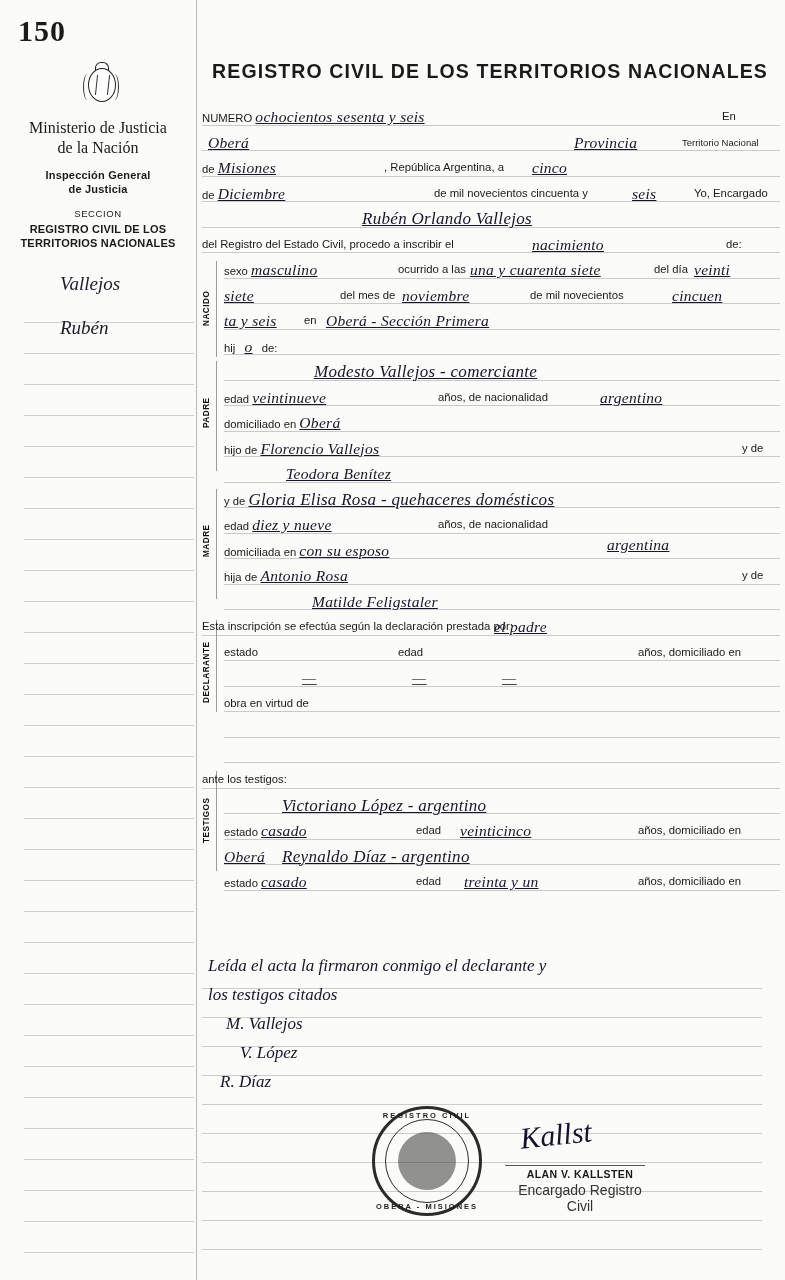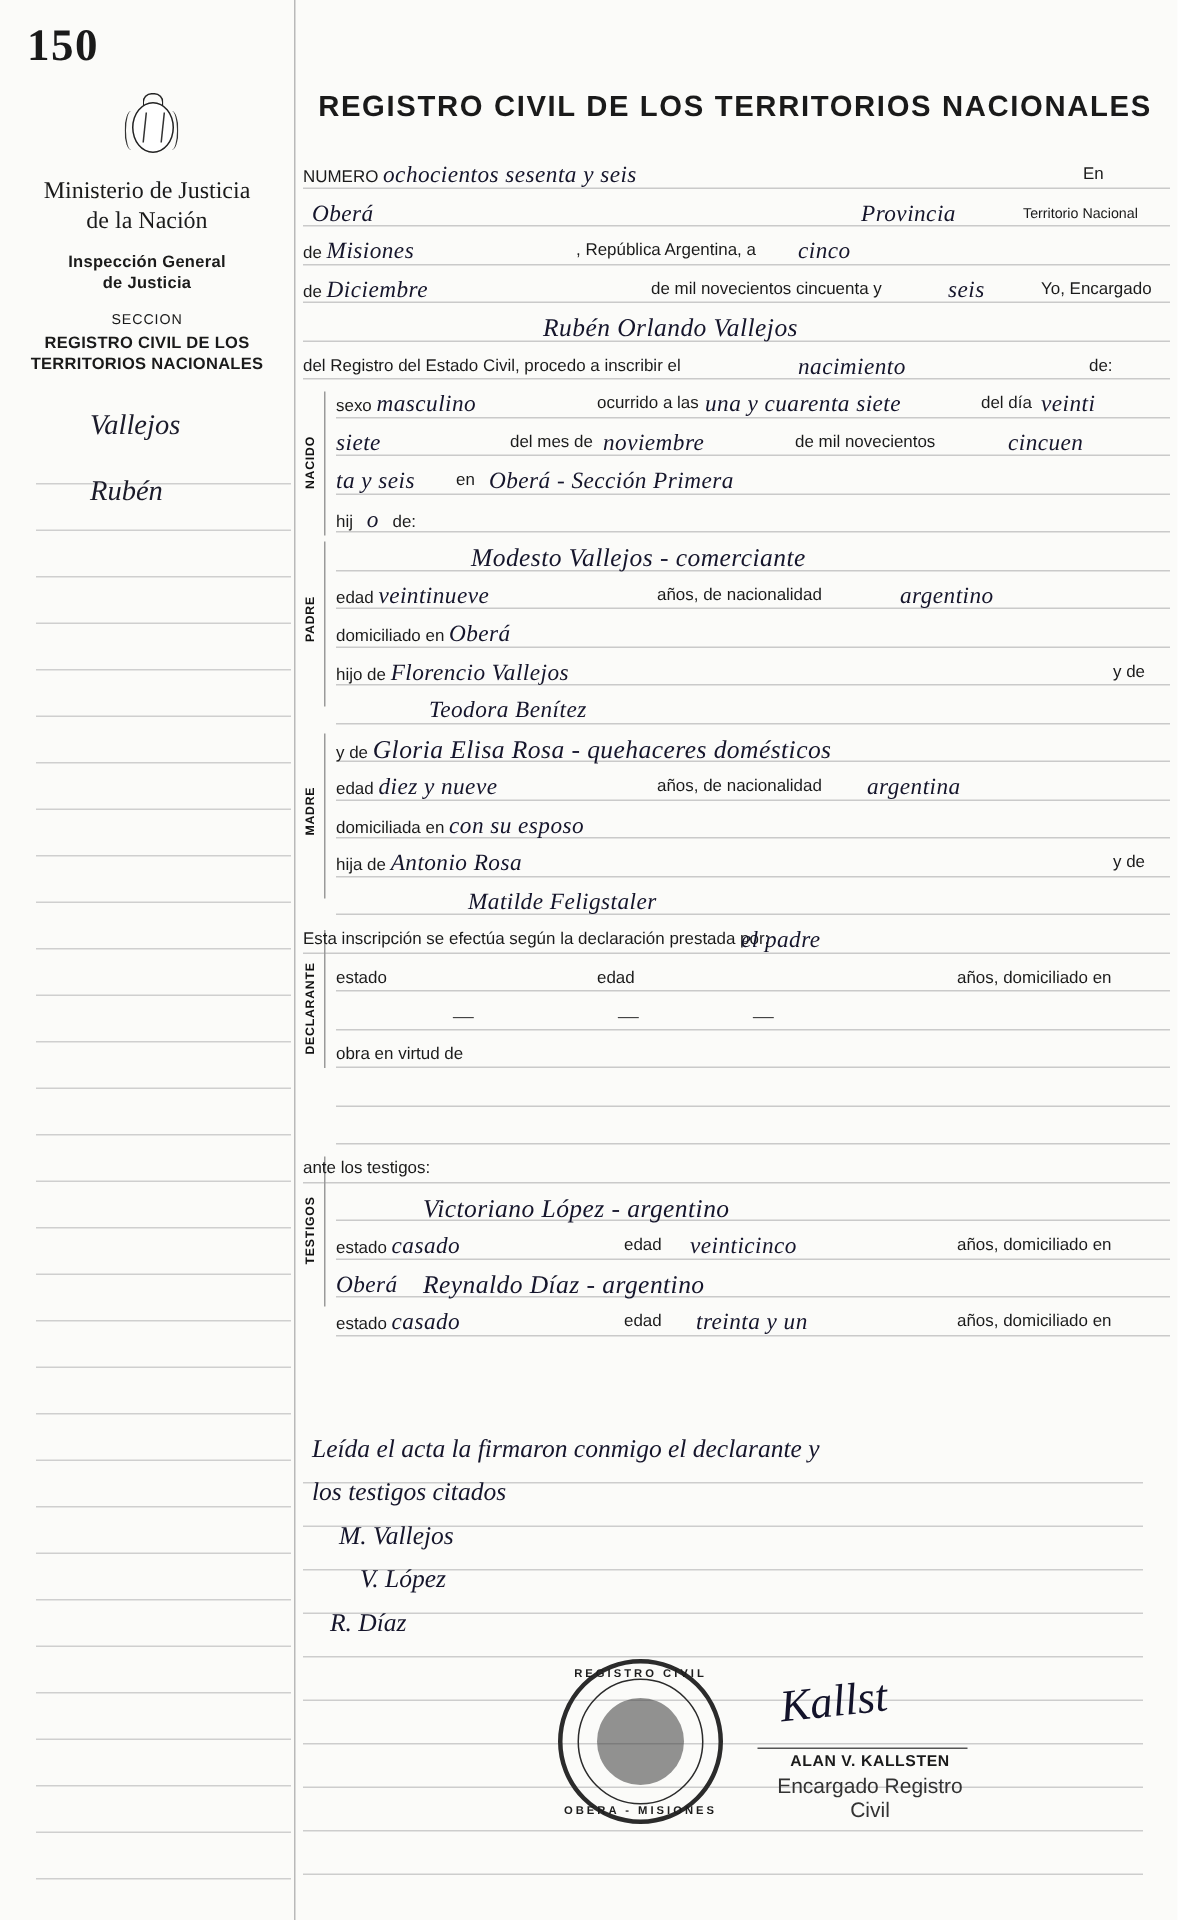--- a/index.html
+++ b/index.html
@@ -35,21 +35,21 @@
   .vline{position:absolute;left:196px;top:0;width:1px;height:1280px;background:#b9b9b9;}
 
   
   .main{position:absolute;left:196px;top:0;width:589px;height:1280px;}
   .title{position:absolute;left:4px;top:60px;width:580px;text-align:center;font-family:"Liberation Sans",sans-serif;font-size:19.5px;font-weight:700;letter-spacing:1.1px;}
 
   .form{position:absolute;left:6px;top:104px;width:578px;font-size:11.3px;}
   .row{position:relative;height:25.5px;line-height:25.5px;white-space:nowrap;}
   .row .base{position:absolute;left:0;right:0;bottom:4px;border-bottom:1px solid #cacaca;}
   .lbl{position:relative;z-index:2;background:transparent;}
-  .hw{position:relative;z-index:3;font-family:"Liberation Serif",serif;font-style:italic;font-size:15.5px;color:#15152b;letter-spacing:.3px;}
+  .hw{position:relative;z-index:3;font-family:"Liberation Serif",serif;font-style:italic;font-size:15.5px;color:#15152b;letter-spacing:.3px;text-decoration:underline;}
   .hw.big{font-size:17px;}
   .abs{position:absolute;z-index:3;}
 
   
   .tag{position:absolute;left:0;width:13px;font-size:8.2px;font-weight:700;letter-spacing:.5px;
        writing-mode:vertical-rl;transform:rotate(180deg);text-align:center;color:#111;}
   .vbar{position:absolute;left:14px;width:1px;background:#9a9a9a;}
 
   .dash{letter-spacing:1px;color:#444;}
 
@@ -276,21 +276,21 @@
           <div class="base" style="left:22px;"></div>
           <span class="lbl">y de</span>
           <span class="hw big">Gloria Elisa Rosa - quehaceres domésticos</span>
         </div>
 
         <div class="row" style="padding-left:22px;">
           <div class="base" style="left:22px;"></div>
           <span class="lbl">edad</span>
           <span class="hw">diez y nueve</span>
           <span class="lbl abs" style="left:236px;">años, de nacionalidad</span>
-          <span class="hw abs" style="left:376px;">argentina</span>
+          <span class="hw abs" style="left:405px;margin-top:20px;">argentina</span>
         </div>
 
         <div class="row" style="padding-left:22px;">
           <div class="base" style="left:22px;"></div>
           <span class="lbl">domiciliada en</span>
           <span class="hw">con su esposo</span>
         </div>
 
         <div class="row" style="padding-left:22px;">
           <div class="base" style="left:22px;"></div>

